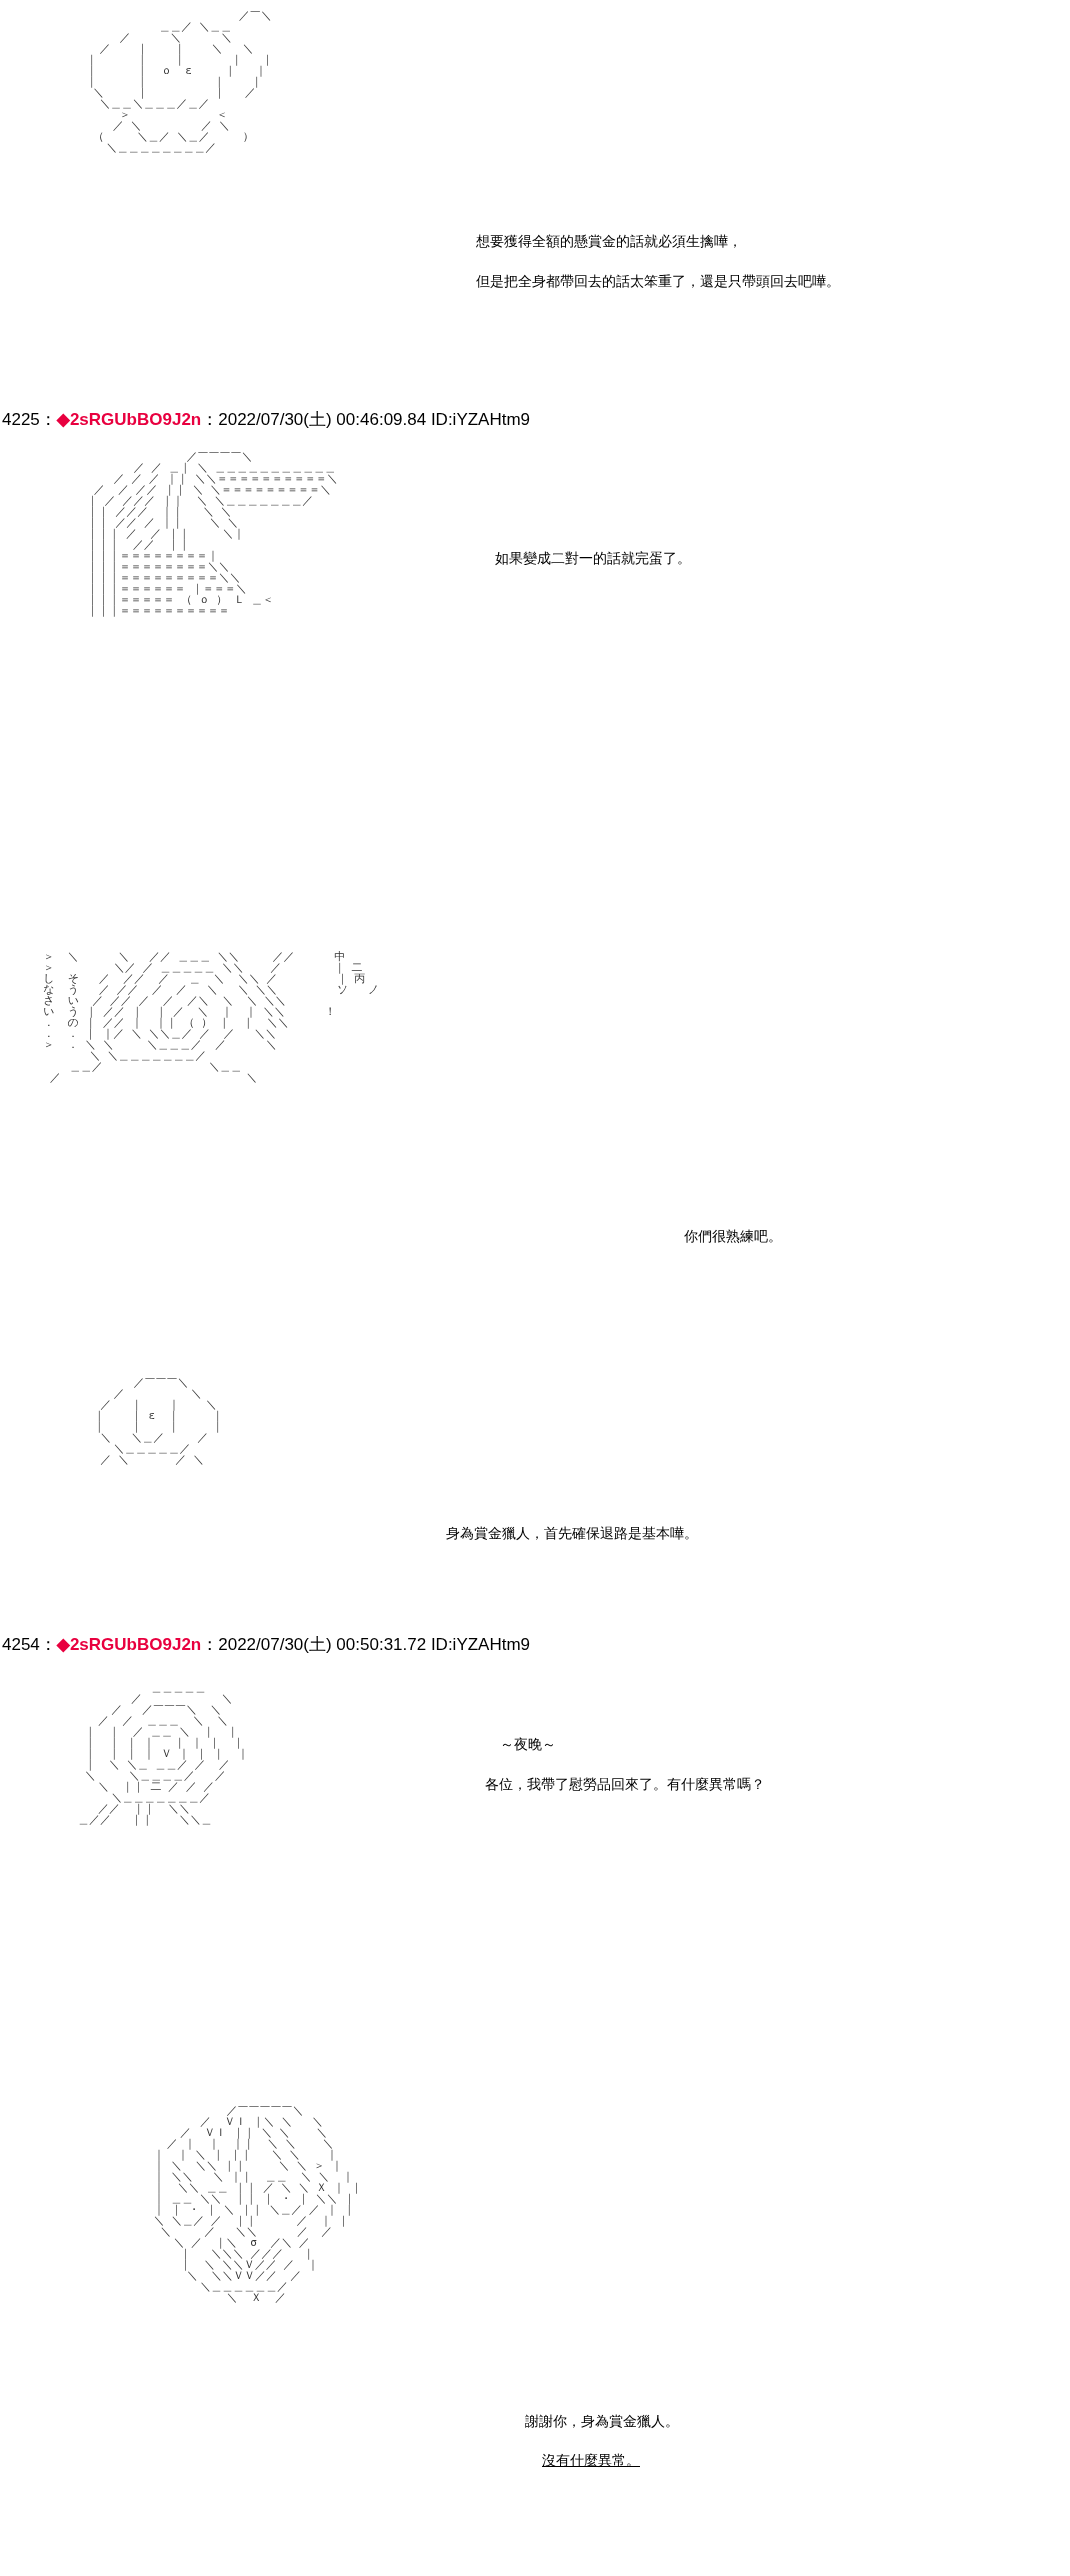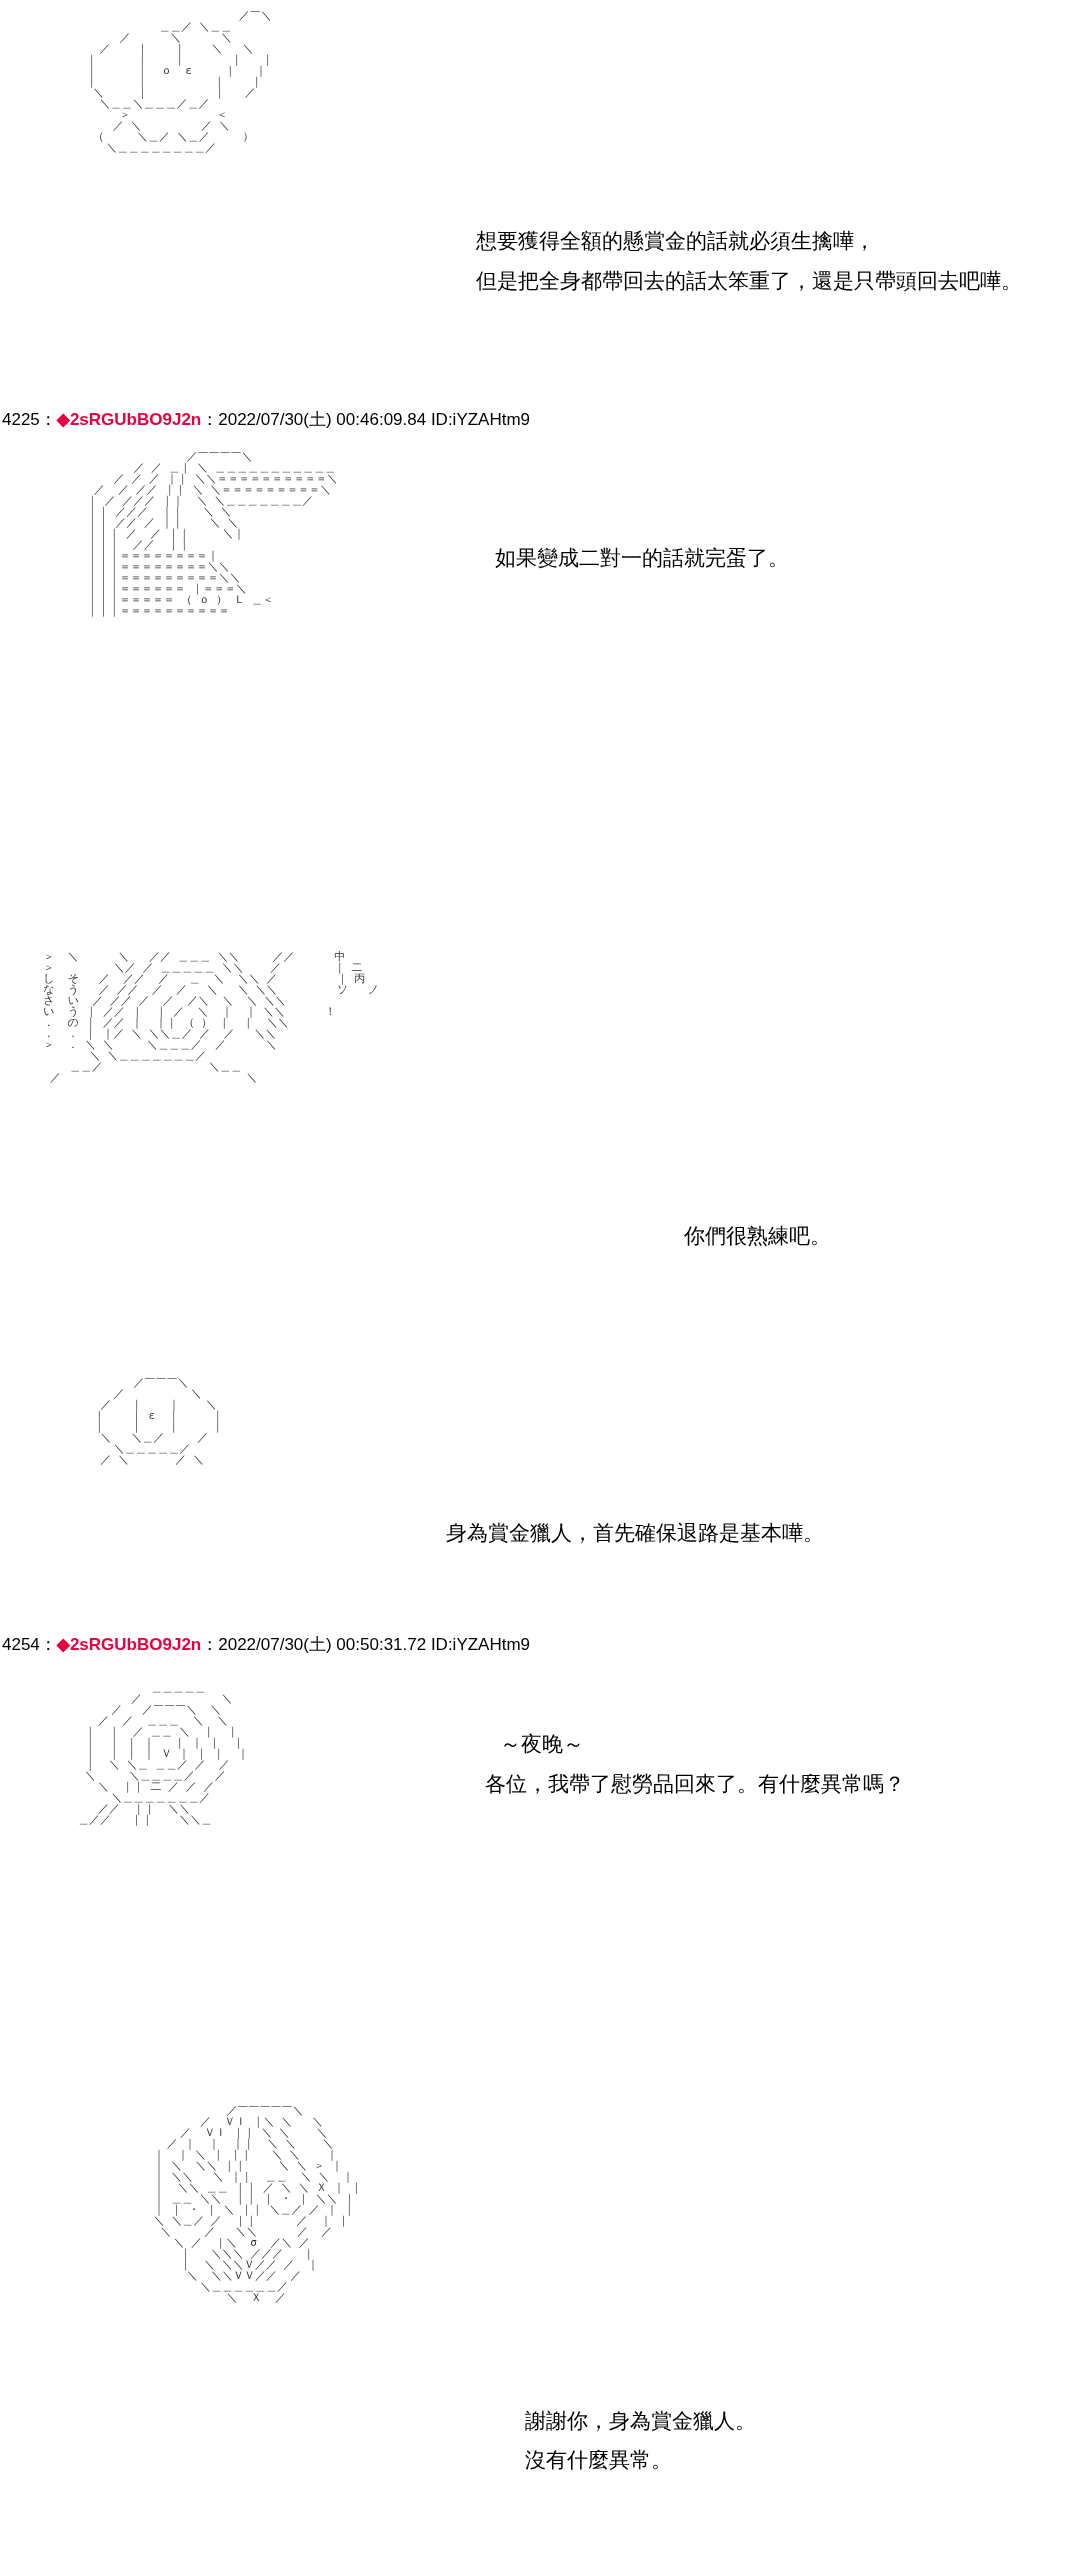--- a/index.html
+++ b/index.html
@@ -37,21 +37,21 @@
     color: #000000;
   }
   .post-name {
     color: #e8003f;
     font-weight: bold;
   }
   .post-date {
     color: #000000;
   }
   .dialogue {
-    font-size: 21px;
+    font-size: 14px;
     line-height: 30px;
     color: #000000;
     white-space: pre;
   }
   .blk { position: absolute; }
 </style>
 </head>
 <body>
 
 <div class="page">
@@ -149,16 +149,16 @@
          ｜ ｜ ・ ｜ ＼ ｜｜ ＼＿／ ／ ｜ ｜
          ＼ ＼＿／ ／  ｜｜      ／  ｜ ｜
           ＼     ／   ＼＼      ／  ／
             ＼ ／  ｜＼  σ  ／＼ ／
              ｜   ＼＼＼ ／／／   ｜
              ｜  ＼ ＼＼Ｖ／／ ／  ｜
               ＼  ＼＼ＶＶ／／  ／
                 ＼＿＿＿＿＿＿／
                     ＼  Ｘ  ／</div>
   <div class="blk dialogue" style="left:525px; top:2406px;">謝謝你，身為賞金獵人。</div>
-  <div class="blk dialogue" style="left:525px; top:2445px;">沒有什麼異常。</div>
+  <div class="blk dialogue" style="left:542px; top:2445px;text-decoration:underline;">沒有什麼異常。</div>
 
 </div>
 
 
 </body></html>

